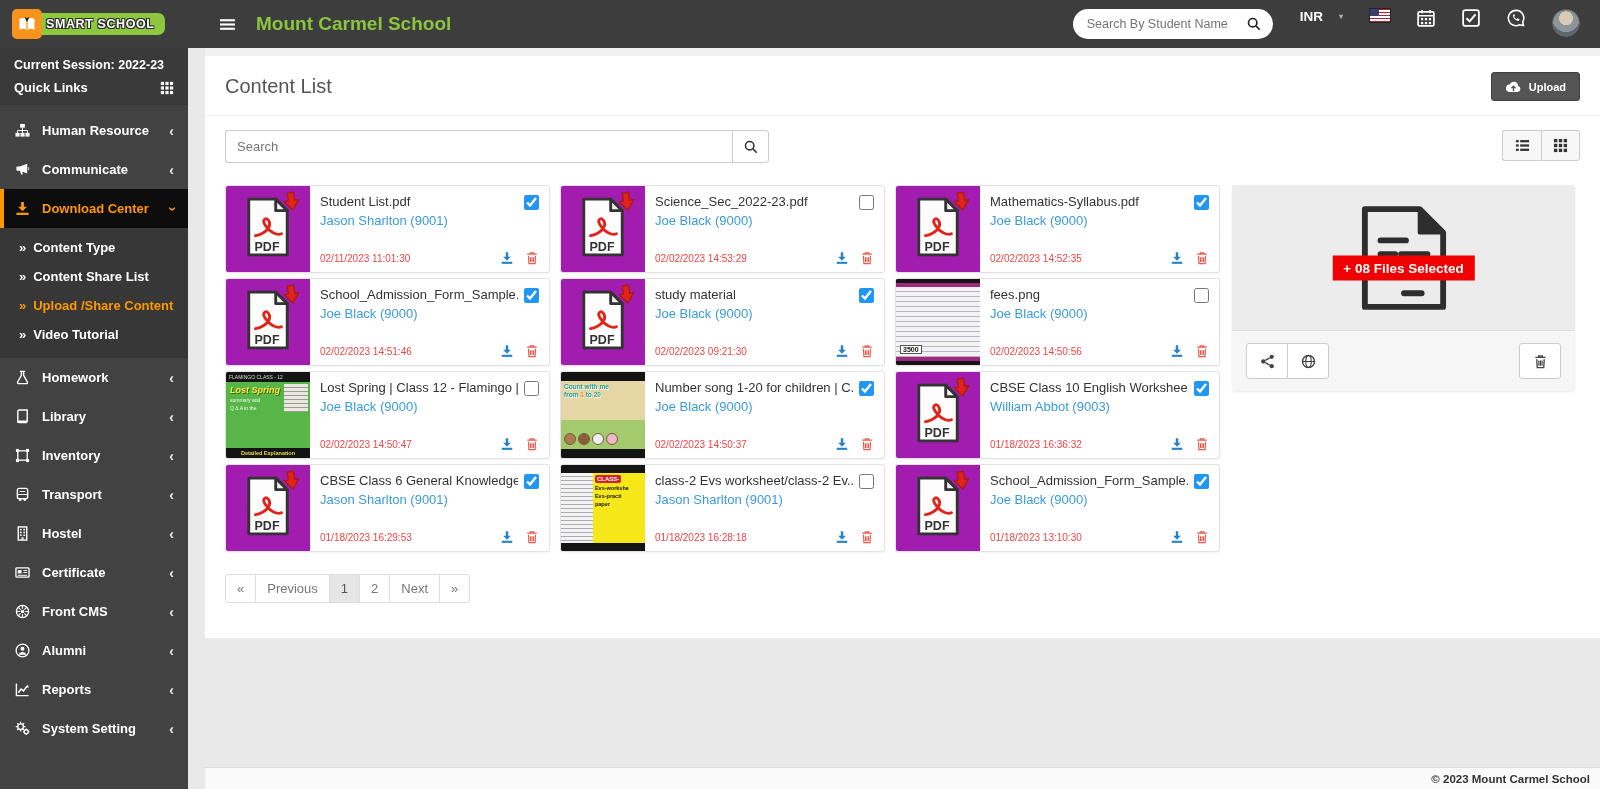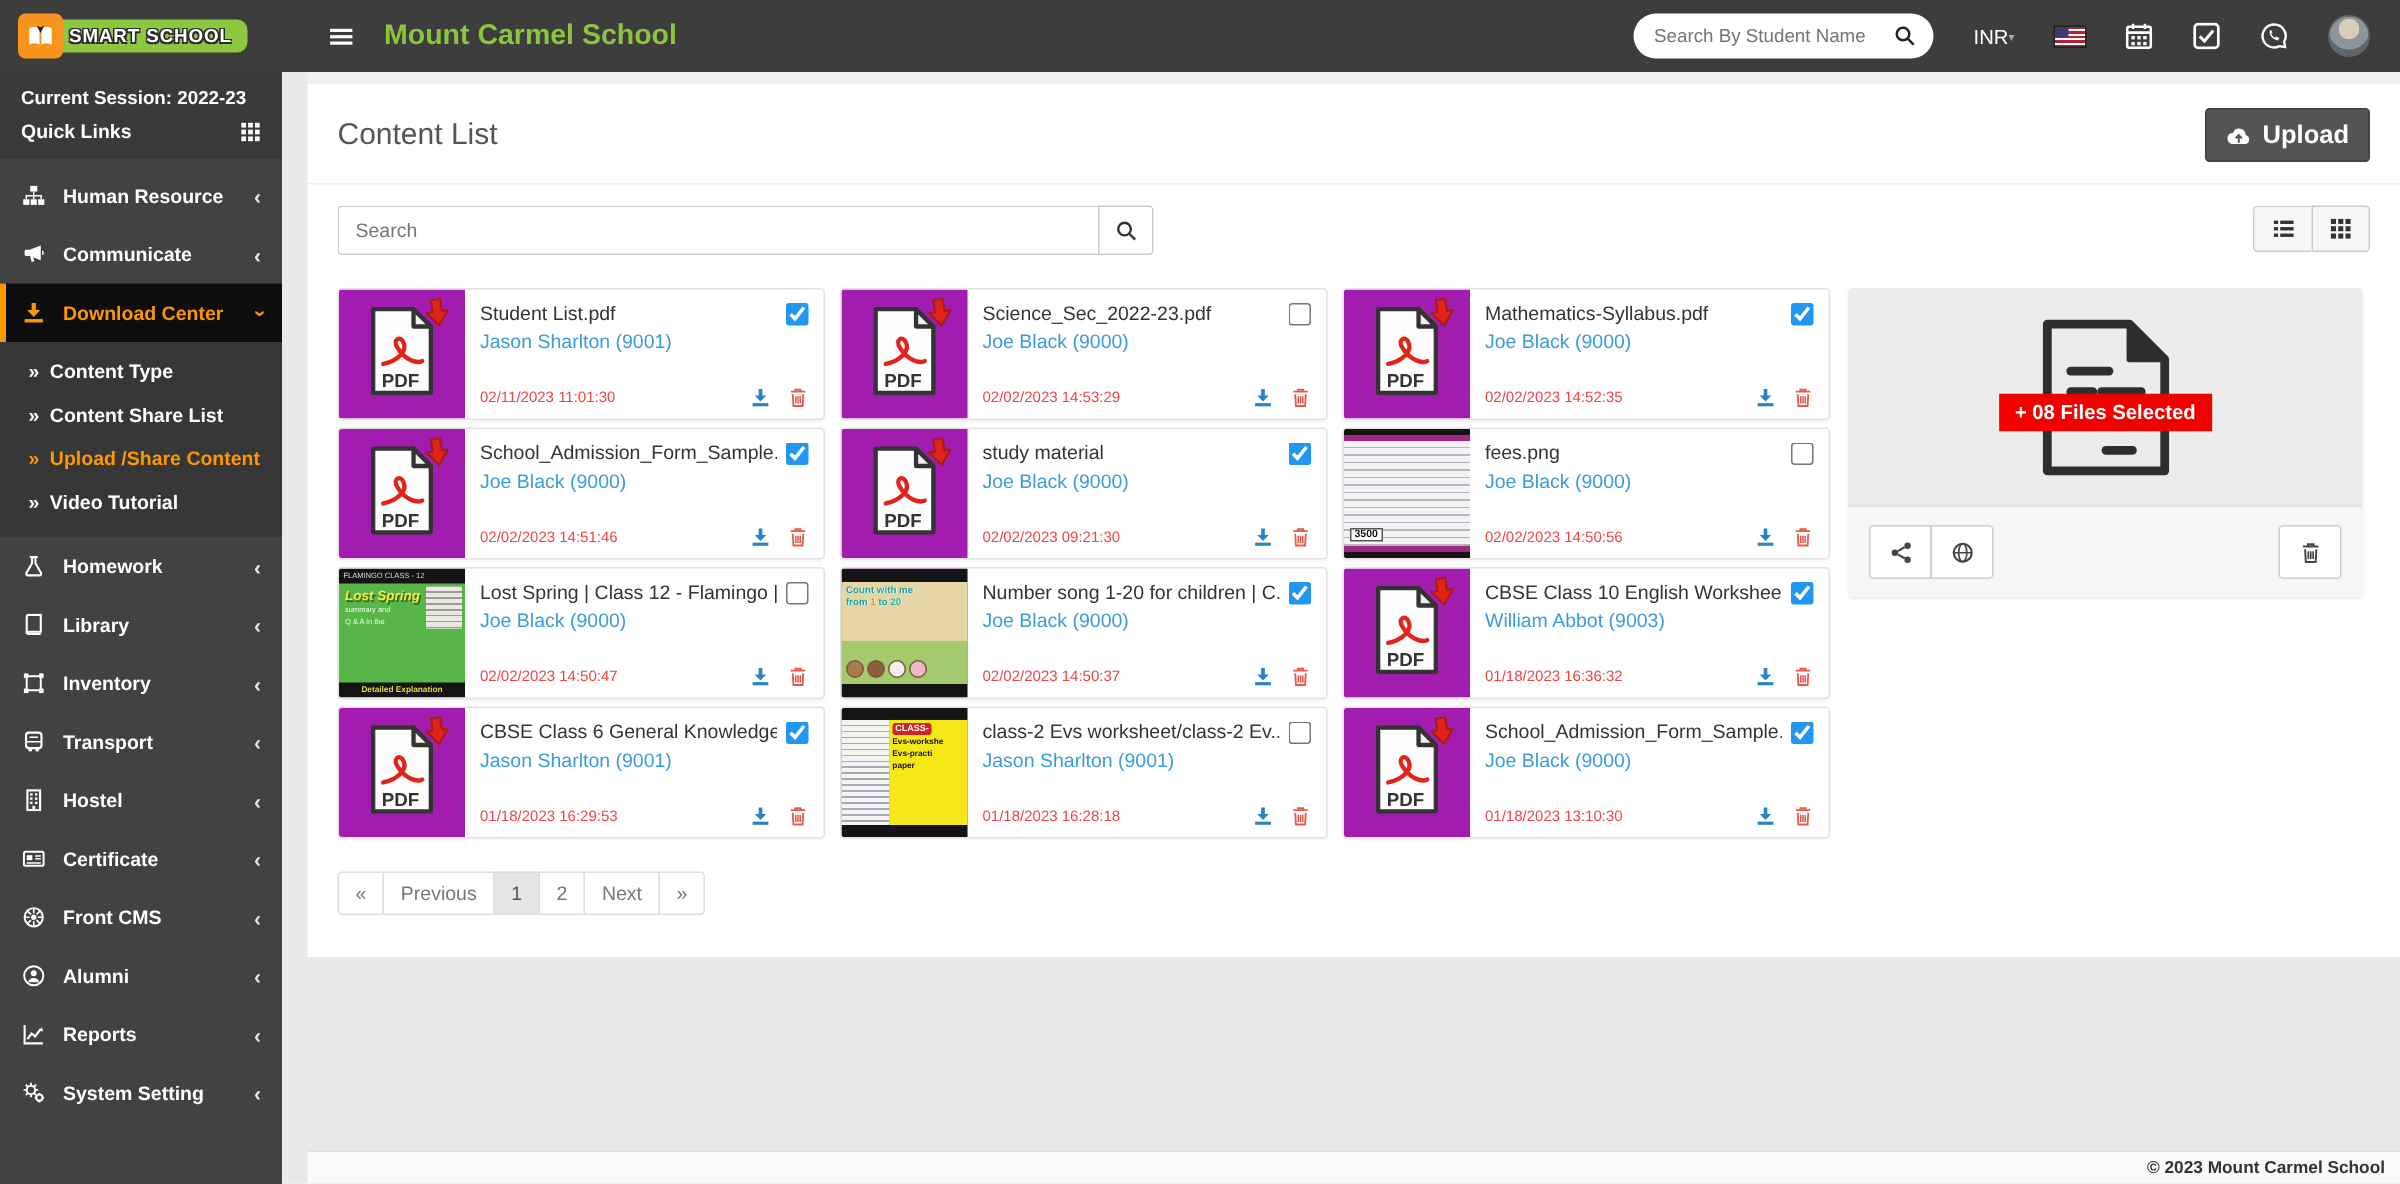--- a/index.html
+++ b/index.html
@@ -5,25 +5,25 @@
   *{box-sizing:border-box;margin:0;padding:0}
   html,body{width:1600px;height:789px;overflow:hidden;font-family:"Liberation Sans",sans-serif;background:#e9e9e9}
   
   .topbar{height:48px;background:#3d3d3d;display:flex;align-items:center;position:relative;z-index:5}
   .brand{width:205px;flex:none;display:flex;align-items:center;padding-left:12px}
   .logo-tile{width:30px;height:30px;background:#f7941e;border-radius:5px;display:flex;align-items:center;justify-content:center;z-index:1}
   .logo-pill{background:#8dc63f;border-radius:7px;padding:4px 10px 4px 14px;margin-left:-10px;font-weight:800;color:#fff;font-size:12.5px;letter-spacing:.6px;white-space:nowrap;
     text-shadow:-1px -1px 0 #2a2a2a,1px -1px 0 #2a2a2a,-1px 1px 0 #2a2a2a,1px 1px 0 #2a2a2a}
   .hamburger{margin-left:14px;color:#fff;cursor:pointer;display:flex}
   .app-title{margin-left:20px;color:#8bc53f;font-size:19px;font-weight:bold}
-  .top-right{margin-left:auto;display:flex;align-items:center;gap:27px;padding-right:20px}
+  .top-right{margin-left:auto;display:flex;align-items:flex-start;gap:27px;padding-right:20px}
   .top-search{width:200px;height:30px;background:#fff;border-radius:15px;display:flex;align-items:center;padding:0 6px 0 14px}
   .top-search input{border:none;outline:none;flex:1;font-size:12.5px;color:#666;background:transparent;min-width:0}
   .top-search .s-ic{color:#222;display:flex;padding:2px 6px;cursor:pointer}
-  .cur{color:#fff;font-weight:normal;font-size:13.5px;display:flex;align-items:center;gap:0;cursor:pointer}
+  .cur{color:#fff;font-weight:bold;font-size:13.5px;display:flex;align-items:center;gap:16px;cursor:pointer}
   .cur small{color:#aaa;font-size:8px}
   .flag{width:20px;height:13px;background:repeating-linear-gradient(#b22234 0 1.5px,#fff 1.5px 3px);position:relative;cursor:pointer;outline:1px solid #222}
   .flag:after{content:"";position:absolute;left:0;top:0;width:9px;height:7px;background:#3c3b6e}
   .tb-ic{color:#fff;display:flex;cursor:pointer}
   .avatar{width:28px;height:28px;border-radius:50%;cursor:pointer;border:1px solid #666;
     background:radial-gradient(circle at 50% 32%,#d9cbb6 0 31%,#8d959c 32% 62%,#5f666b 63%)}
   
   .sidebar{position:fixed;top:48px;left:0;bottom:0;width:188px;background:#424242;color:#fff;z-index:4}
   .session{background:#3a3a3a;padding:10px 14px 9px;border-bottom:1px solid #353535}
   .session .l1{font-size:12.5px;font-weight:bold;margin-bottom:8px}
@@ -38,21 +38,21 @@
   .submenu{background:#373737;padding:5px 0 9px}
   .sub-item{padding:7px 16px 7px 19px;font-size:13px;font-weight:600;color:#fff;cursor:pointer;white-space:nowrap}
   .sub-item .arr{margin-right:7px;font-weight:bold}
   .sub-item.active{color:var(--orange,#ff9800)}
   
   .main{margin-left:205px;height:741px;display:flex;flex-direction:column;background:#e9e9e9}
   .top-strip{height:8px;background:#f0f0f0}
   .content-panel{background:#fff;padding:16px 20px 28px;min-height:582px}
   .panel-head{display:flex;align-items:center}
   .page-title{font-size:20px;color:#555;font-weight:400}
-  .upload-btn{margin-left:auto;background:#545454;color:#fff;font-size:17px;font-weight:600;padding:7px 13px;border-radius:3px;display:flex;align-items:center;gap:7px;cursor:pointer;border:1px solid #404040}
+  .upload-btn{margin-left:auto;background:#545454;color:#fff;font-size:11px;font-weight:600;padding:7px 13px;border-radius:3px;display:flex;align-items:center;gap:7px;cursor:pointer;border:1px solid #404040}
   .head-div{border-bottom:1px solid #f0f0f0;margin:14px -20px 14px}
   .search-row{display:flex;align-items:flex-start}
   .input-group{display:flex;width:544px}
   .input-group input{flex:1;height:33px;border:1px solid #ccc;border-right:none;border-radius:3px 0 0 3px;padding:0 11px;font-size:13px;color:#555;outline:none}
   .search-btn{width:37px;height:33px;border:1px solid #ccc;background:#fff;border-radius:0 3px 3px 0;display:flex;align-items:center;justify-content:center;color:#333;cursor:pointer}
   .toggles{margin-left:auto;display:flex}
   .toggle-btn{width:39px;height:31px;border:1px solid #ccc;background:#f7f7f7;color:#333;display:flex;align-items:center;justify-content:center;cursor:pointer}
   .toggle-btn:first-child{border-radius:3px 0 0 3px;border-right:none}
   .toggle-btn:last-child{border-radius:0 3px 3px 0}
   .grid-wrap{display:flex;margin-top:22px;align-items:flex-start}

